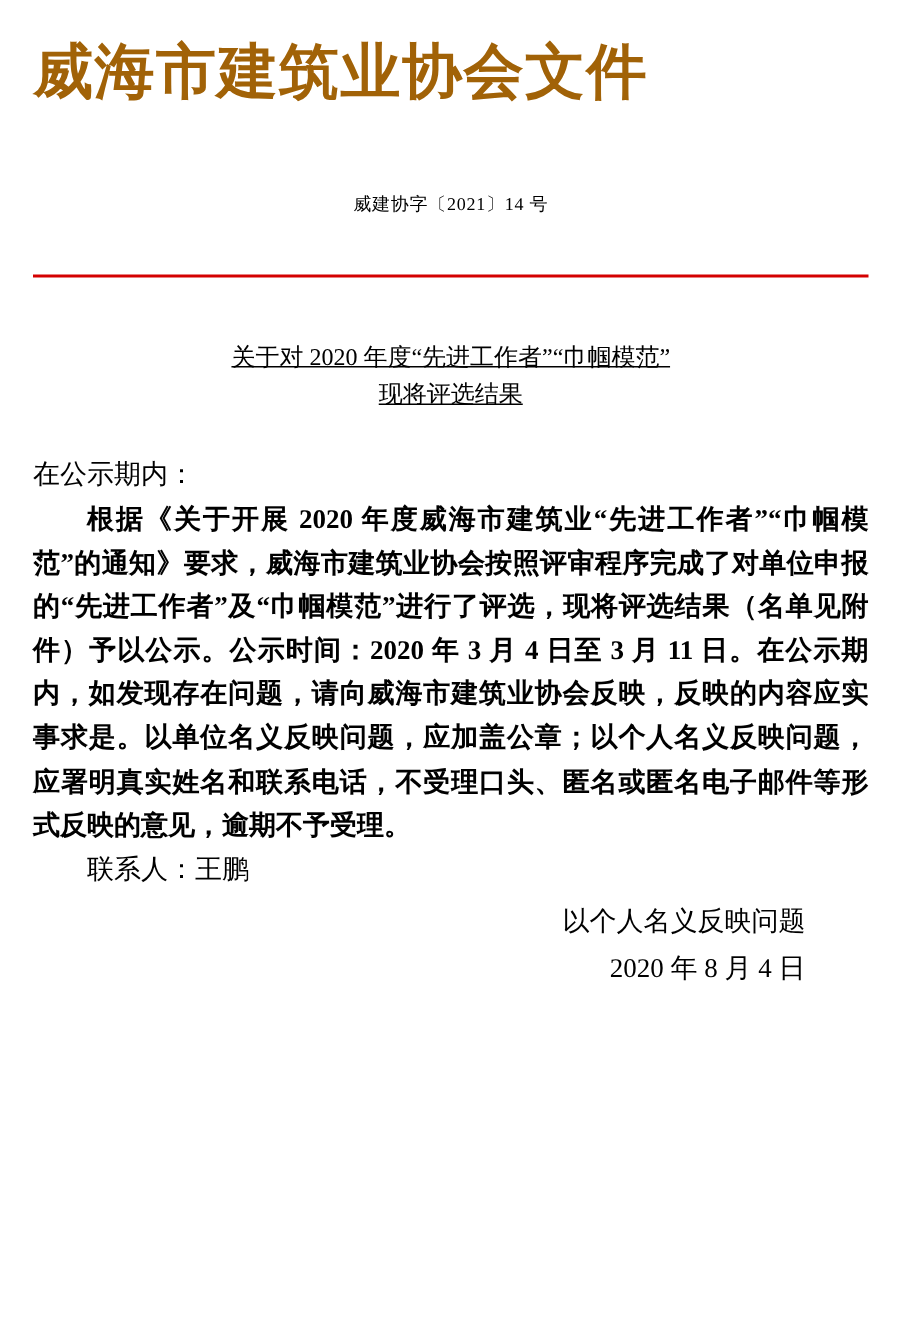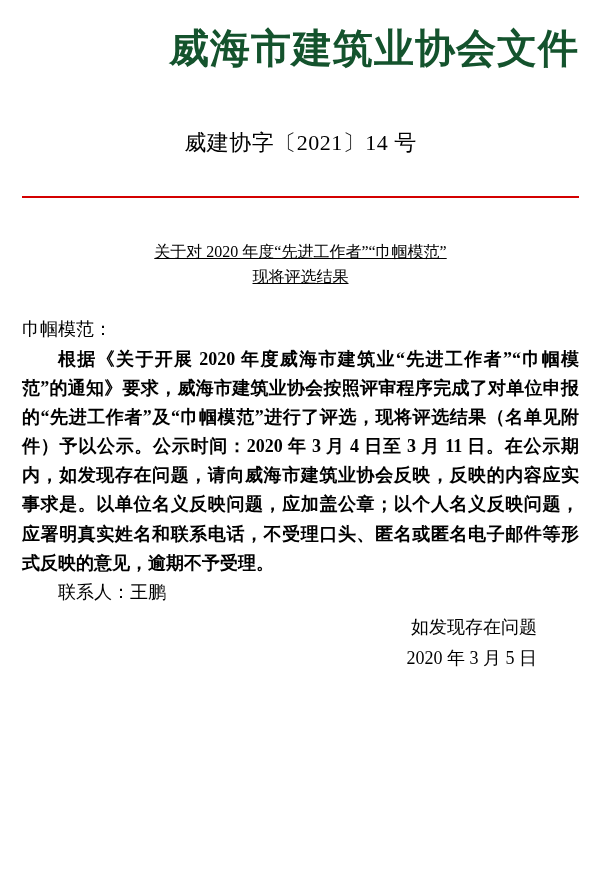--- a/index.html
+++ b/index.html
@@ -16,33 +16,33 @@
     overflow: hidden;
   }
   .page {
     width: 601px;
     height: 886px;
     box-sizing: border-box;
     padding: 0 22px;
     position: relative;
   }
   .doc-title {
-    text-align: right;
-    color: #14532d;
+    text-align: left;
+    color: #a16207;
     font-family: "DejaVu Serif", "Liberation Serif", serif;
     font-weight: bold;
     font-size: 40px;
     letter-spacing: 1px;
     margin-top: 24px;
     line-height: 1.2;
     white-space: nowrap;
   }
   .doc-number {
     text-align: center;
-    font-size: 22px;
+    font-size: 12px;
     margin-top: 56px;
     letter-spacing: 0.5px;
   }
   .red-rule {
     height: 2px;
     background: #d40000;
     margin-top: 38px;
     margin-left: 0;
     margin-right: 0;
   }
@@ -101,28 +101,28 @@
 
   <div class="doc-number">威建协字〔2021〕14 号</div>
 
   <div class="red-rule"></div>
 
   <div class="subject">
     <span class="line">关于对 2020 年度“先进工作者”“巾帼模范”</span>
     <span class="line">现将评选结果</span>
   </div>
 
-  <div class="salutation">巾帼模范：</div>
+  <div class="salutation">在公示期内：</div>
 
   <div class="body-text">
     <p>根据《关于开展 2020 年度威海市建筑业“先进工作者”“巾帼模范”的通知》要求，威海市建筑业协会按照评审程序完成了对单位申报的“先进工作者”及“巾帼模范”进行了评选，现将评选结果（名单见附件）予以公示。公示时间：2020 年 3 月 4 日至 3 月 11 日。在公示期内，如发现存在问题，请向威海市建筑业协会反映，反映的内容应实事求是。以单位名义反映问题，应加盖公章；以个人名义反映问题，应署明真实姓名和联系电话，不受理口头、匿名或匿名电子邮件等形式反映的意见，逾期不予受理。</p>
   </div>
 
   <div class="contact-block">
     <div>联系人：王鹏</div>
   </div>
 
   <div class="signature">
-    <div>如发现存在问题</div>
-    <div>2020 年 3 月 5 日</div>
+    <div>以个人名义反映问题</div>
+    <div>2020 年 8 月 4 日</div>
   </div>
 
 </div>
 
 </body></html>

